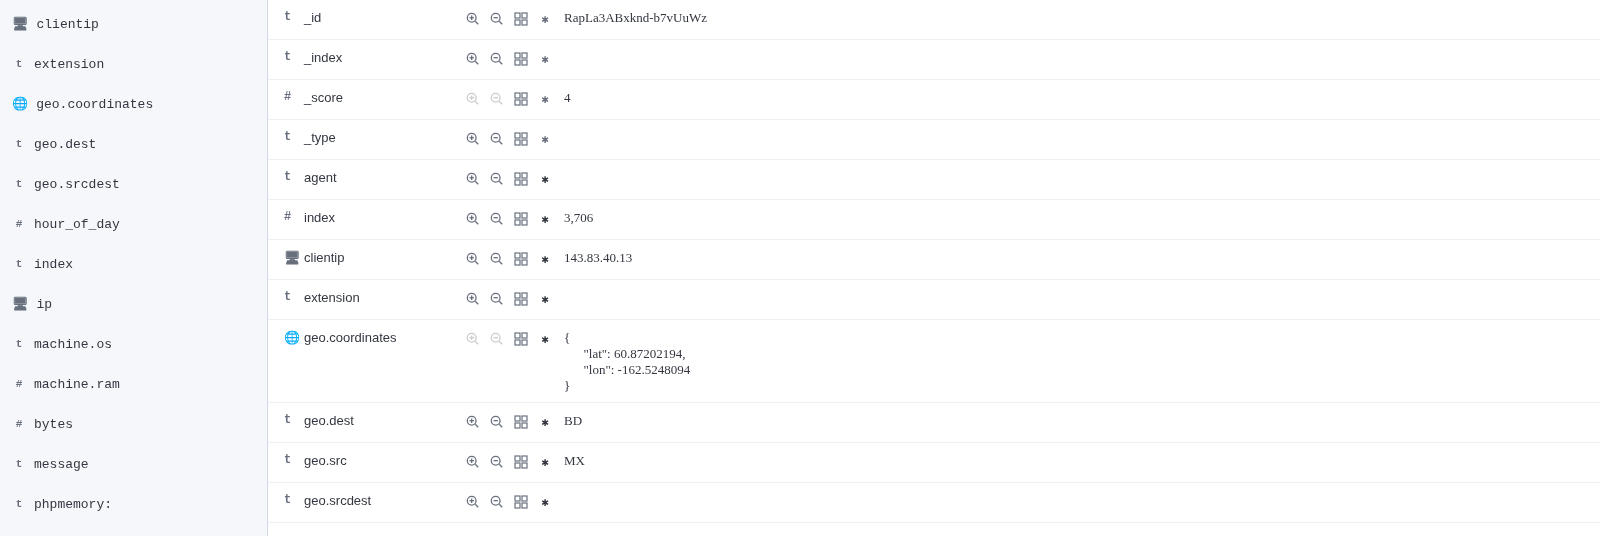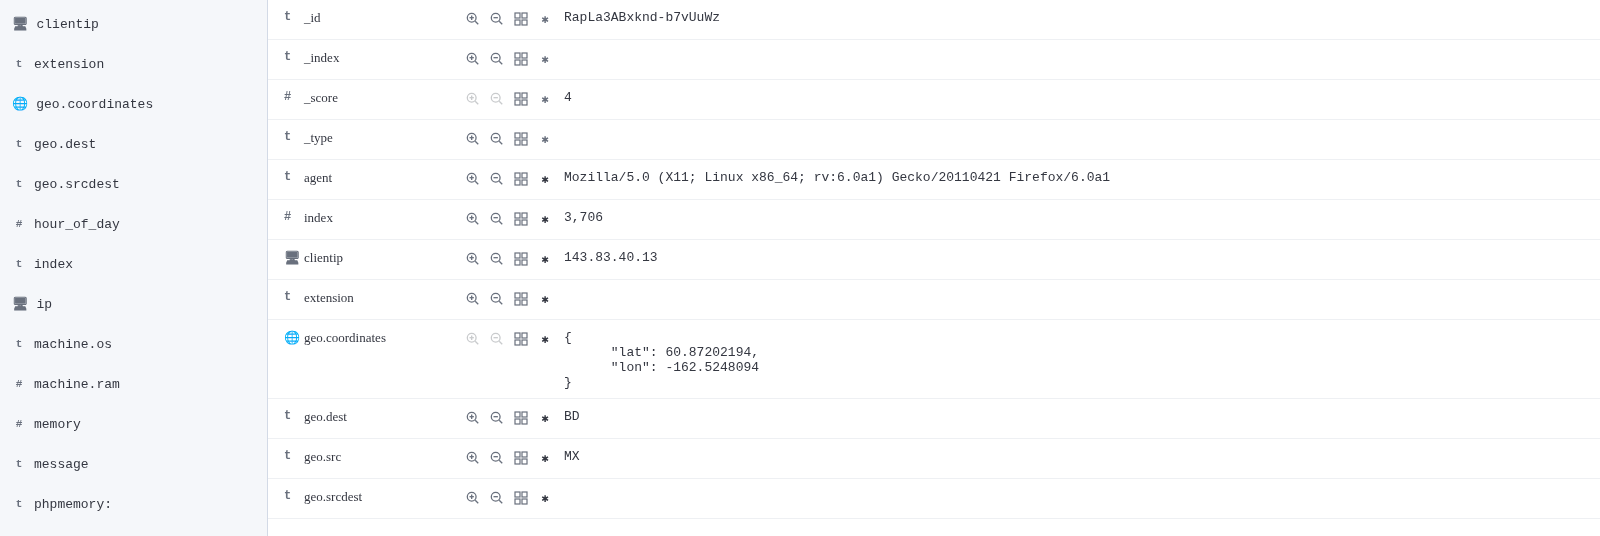--- a/index.html
+++ b/index.html
@@ -69,21 +69,21 @@
       color: #69707d;
       font-size: 12px;
       font-weight: 600;
       padding-top: 2px;
       font-family: 'Courier New', monospace;
     }
     .col-field {
       width: 160px;
       min-width: 160px;
       color: #343741;
-      font-family: Liberation Serif, serif;
+      font-family: Liberation Sans, sans-serif;
       font-size: 13px;
       padding-top: 2px;
     }
     .col-actions {
       width: 100px;
       min-width: 100px;
       display: flex;
       align-items: center;
       gap: 6px;
       padding-top: 2px;
@@ -103,21 +103,21 @@
       cursor: default;
     }
     .action-icon.asterisk {
       color: #343741;
       font-size: 12px;
     }
 
     .col-value {
       flex: 1;
       color: #343741;
-      font-family: Liberation Mono, monospace;
+      font-family: Liberation Serif, serif;
       font-size: 13px;
       white-space: pre;
       padding-top: 2px;
       word-break: break-all;
     }
     .col-value.multiline {
       white-space: pre;
     }
 
     
@@ -164,21 +164,21 @@
     <div class="sidebar-item">
       <span class="type-badge">t</span>
       <span class="sidebar-item-label">machine.os</span>
     </div>
     <div class="sidebar-item">
       <span class="type-badge">#</span>
       <span class="sidebar-item-label">machine.ram</span>
     </div>
     <div class="sidebar-item">
       <span class="type-badge">#</span>
-      <span class="sidebar-item-label">memory</span>
+      <span class="sidebar-item-label">bytes</span>
     </div>
     <div class="sidebar-item">
       <span class="type-badge">t</span>
       <span class="sidebar-item-label">message</span>
     </div>
     <div class="sidebar-item">
       <span class="type-badge">t</span>
       <span class="sidebar-item-label">phpmemory:</span>
     </div>
   </div>
@@ -328,21 +328,20 @@
         <span class="action-icon">
           <svg width="14" height="14" viewBox="0 0 14 14" fill="none" stroke="#69707d" stroke-width="1.2">
     <rect x="1" y="1" width="5" height="5"></rect>
     <rect x="8" y="1" width="5" height="5"></rect>
     <rect x="1" y="8" width="5" height="5"></rect>
     <rect x="8" y="8" width="5" height="5"></rect>
   </svg>
         </span>
         <span class="action-icon asterisk" style="color: rgb(52, 55, 65);">✱</span>
       </div>
-      <div class="col-value">Mozilla/5.0 (X11; Linux x86_64; rv:6.0a1) Gecko/20110421 Firefox/6.0a1</div>
     </div>
     <div class="data-row">
       <div class="col-type">#</div>
       <div class="col-field">index</div>
       <div class="col-actions">
         <span class="action-icon">
           <svg width="14" height="14" viewBox="0 0 16 16" fill="#69707d">
     <circle cx="6.5" cy="6.5" r="5" stroke="#69707d" stroke-width="1.5" fill="none"></circle>
     <line x1="10.5" y1="10.5" x2="14" y2="14" stroke="#69707d" stroke-width="1.5"></line>
     <line x1="6.5" y1="4" x2="6.5" y2="9" stroke="#69707d" stroke-width="1.5"></line>

